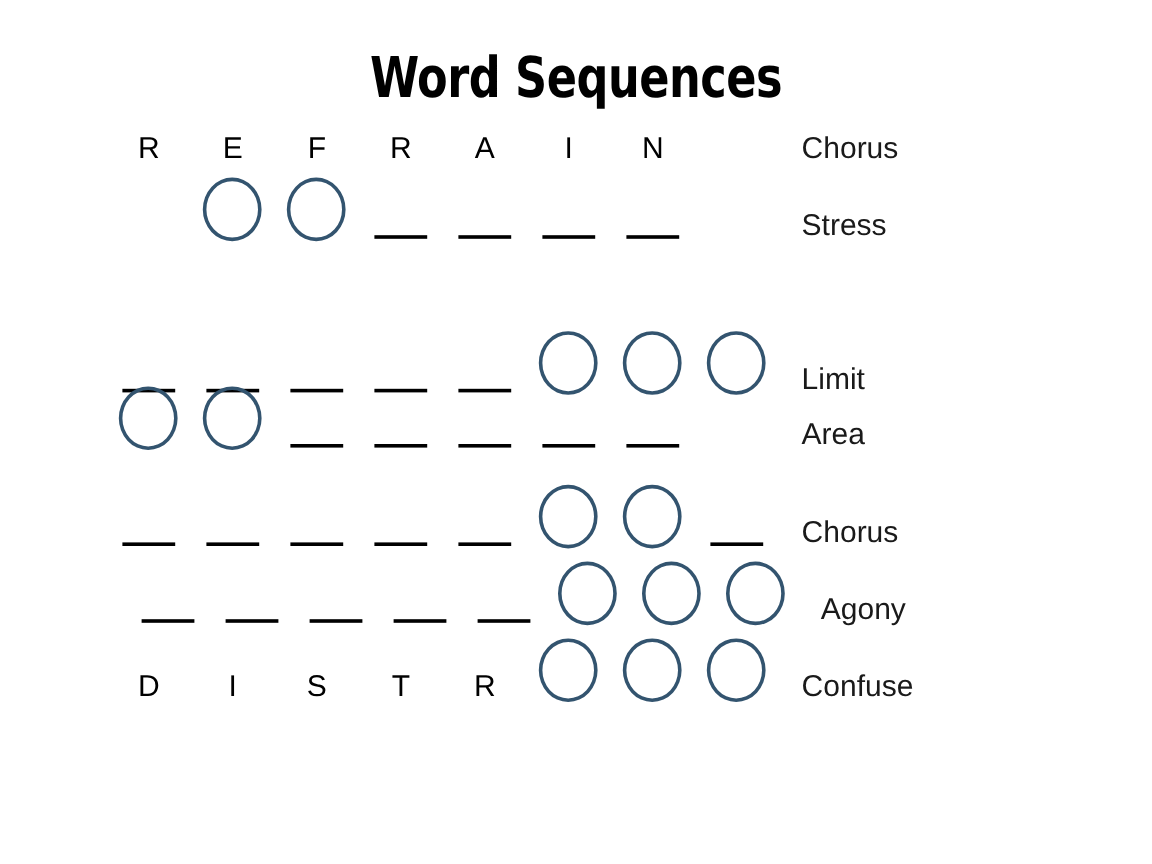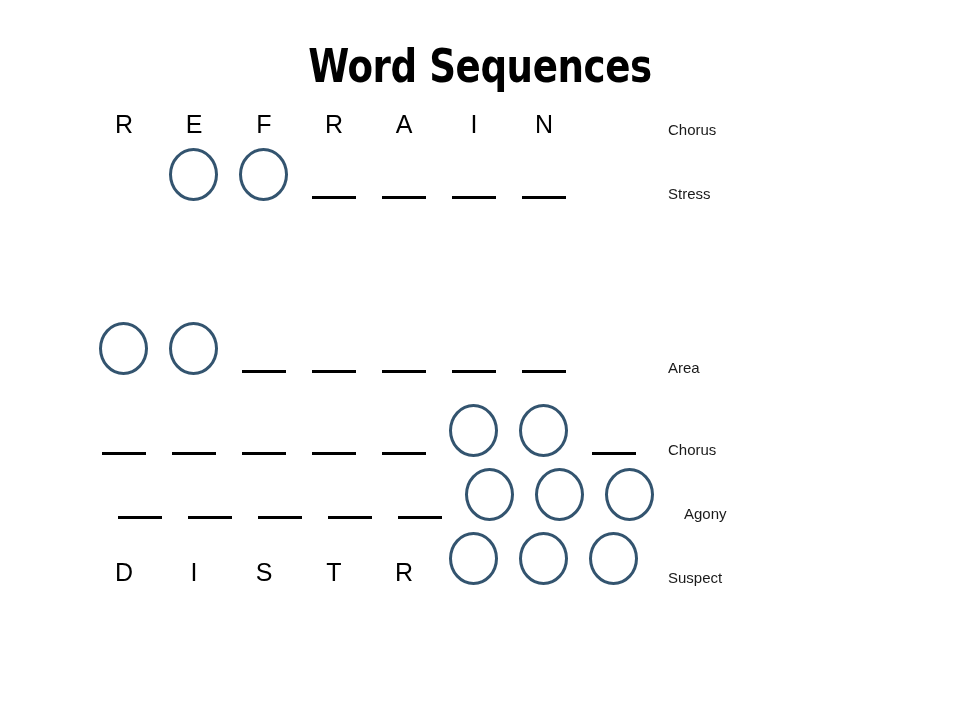--- a/index.html
+++ b/index.html
@@ -83,21 +83,21 @@
     border: 3px solid #33546f;
     border-radius: 50%;
     box-sizing: border-box;
     background: transparent;
   }
 
   .row-label {
     position: absolute;
     left: 668px;
     bottom: 6px;
-    font-size: 15px;
+    font-size: 25px;
     color: #1a1a1a;
     white-space: nowrap;
     line-height: 1;
     font-family: "Liberation Sans", sans-serif;
   }
 </style>
 </head>
 <body>
 
 <div id="page-title">Word Sequences</div>
@@ -141,20 +141,47 @@
         <span class="glyph-blank"></span>
       </div>
       <div class="cell" style="left: 446px;">
         <span class="glyph-blank"></span>
       </div>
       <div class="cell" style="left: 516px;">
         <span class="glyph-blank"></span>
       </div>
       <div class="row-label">Stress</div>
     </div>
+    <div class="row" style="top: 271px;">
+      <div class="cell" style="left: 96px;">
+        <span class="glyph-blank"></span>
+      </div>
+      <div class="cell" style="left: 166px;">
+        <span class="glyph-blank"></span>
+      </div>
+      <div class="cell" style="left: 236px;">
+        <span class="glyph-blank"></span>
+      </div>
+      <div class="cell" style="left: 306px;">
+        <span class="glyph-blank"></span>
+      </div>
+      <div class="cell" style="left: 376px;">
+        <span class="glyph-blank"></span>
+      </div>
+      <div class="cell" style="left: 446px;">
+        <span class="glyph-circle"></span>
+      </div>
+      <div class="cell" style="left: 516px;">
+        <span class="glyph-circle"></span>
+      </div>
+      <div class="cell" style="left: 586px;">
+        <span class="glyph-circle"></span>
+      </div>
+      <div class="row-label">Limit</div>
+    </div>
     <div class="row" style="top: 317px;">
       <div class="cell" style="left: 96px;">
         <span class="glyph-circle"></span>
       </div>
       <div class="cell" style="left: 166px;">
         <span class="glyph-circle"></span>
       </div>
       <div class="cell" style="left: 236px;">
         <span class="glyph-blank"></span>
       </div>
@@ -244,15 +271,15 @@
       </div>
       <div class="cell" style="left: 446px;">
         <span class="glyph-circle"></span>
       </div>
       <div class="cell" style="left: 516px;">
         <span class="glyph-circle"></span>
       </div>
       <div class="cell" style="left: 586px;">
         <span class="glyph-circle"></span>
       </div>
-      <div class="row-label">Suspect</div>
+      <div class="row-label">Confuse</div>
     </div>
   </div>
 
 </body></html>

